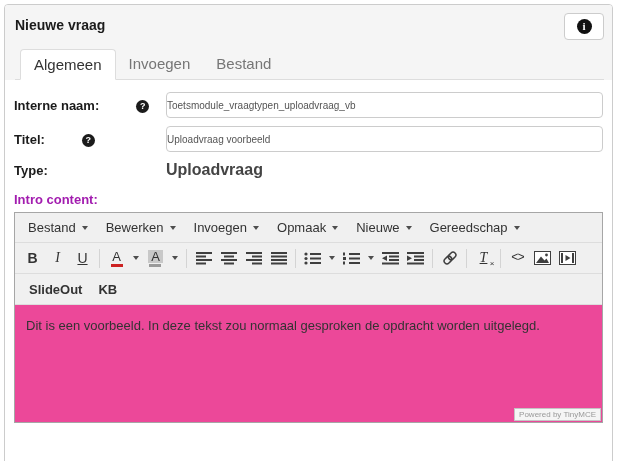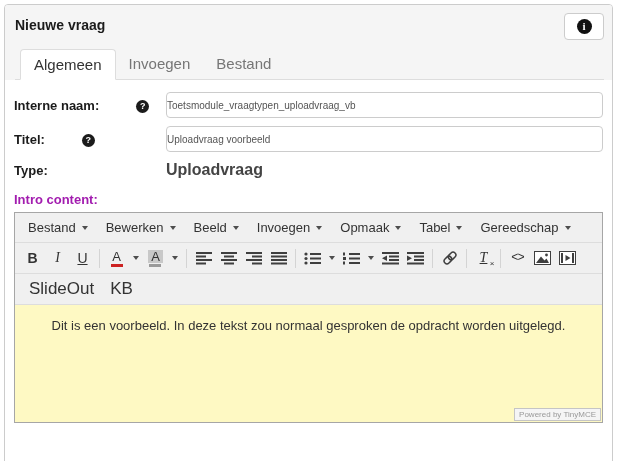--- a/index.html
+++ b/index.html
@@ -60,23 +60,23 @@
   .colorstack .letter { font-size:13px; color:#333; }
   .fore-bar { width:12px; height:3px; background:#cc2222; margin-top:1px; }
   .back-letter { background:#c8c8c8; padding:0 3px; font-size:13px; color:#333; }
   .back-bar { width:12px; height:3px; background:#9a9a9a; margin-top:1px; }
   .b-code { font-family:"Liberation Mono", monospace; font-size:12px; letter-spacing:-1px; }
   .tx { position:relative; font-family:"Liberation Serif", serif; font-style:italic;
         font-size:14px; text-decoration:underline; }
   .tx::after { content:"\00d7"; position:absolute; right:-7px; bottom:-2px; font-size:8px;
                font-style:normal; font-family:"Liberation Sans", sans-serif; }
   .tb2 { padding:3px 6px; }
-  .tb2 .tbtn { font-size:17px; padding:0 8px; }
-  .mce-content { background:#fef9c3; height:117px; padding:13px 11px; position:relative;
-                 font-size:13px; color:#333; cursor:text;text-align:center; }
+  .tb2 .tbtn { font-size:13px; padding:0 8px;font-weight:bold; }
+  .mce-content { background:#ec4899; height:117px; padding:13px 11px; position:relative;
+                 font-size:13px; color:#333; cursor:text; }
   .branding { position:absolute; right:1px; bottom:1px; font-size:8px; color:#999;
               background:#f5f5f5; border:1px solid #c5c5c5; padding:1px 4px; cursor:pointer; }
   svg { display:block; }
 </style>
 </head>
 <body>
 
 <div class="card">
 
   <div class="card-head">
@@ -124,33 +124,29 @@
       <div class="mce-menubar">
         <div class="menu-item">
             <span>Bestand</span>
             <span class="caret"></span>
           </div>
         <div class="menu-item">
             <span>Bewerken</span>
             <span class="caret"></span>
           </div>
         <div class="menu-item">
-            <span>Beeld</span>
-            <span class="caret"></span>
-          </div>
-        <div class="menu-item">
             <span>Invoegen</span>
             <span class="caret"></span>
           </div>
         <div class="menu-item">
             <span>Opmaak</span>
             <span class="caret"></span>
           </div>
         <div class="menu-item">
-            <span>Tabel</span>
+            <span>Nieuwe</span>
             <span class="caret"></span>
           </div>
         <div class="menu-item">
             <span>Gereedschap</span>
             <span class="caret"></span>
           </div>
       </div>
 
       <div class="mce-toolbar">
         <div class="tbtn b-bold">B</div>

